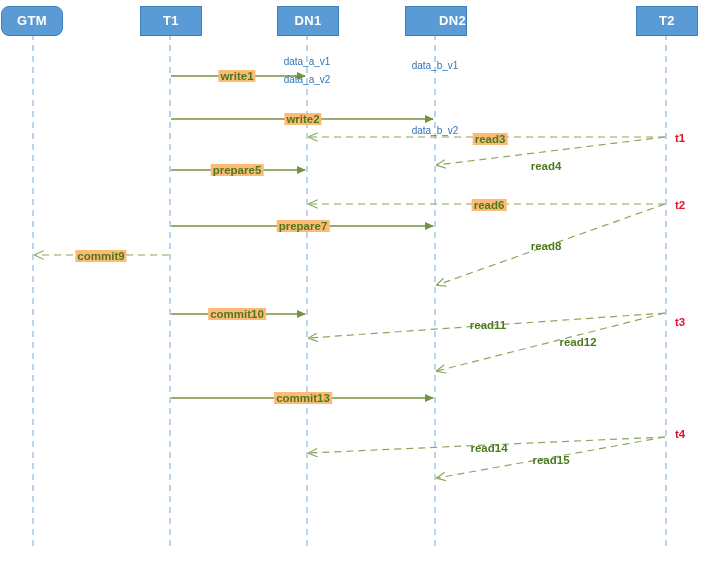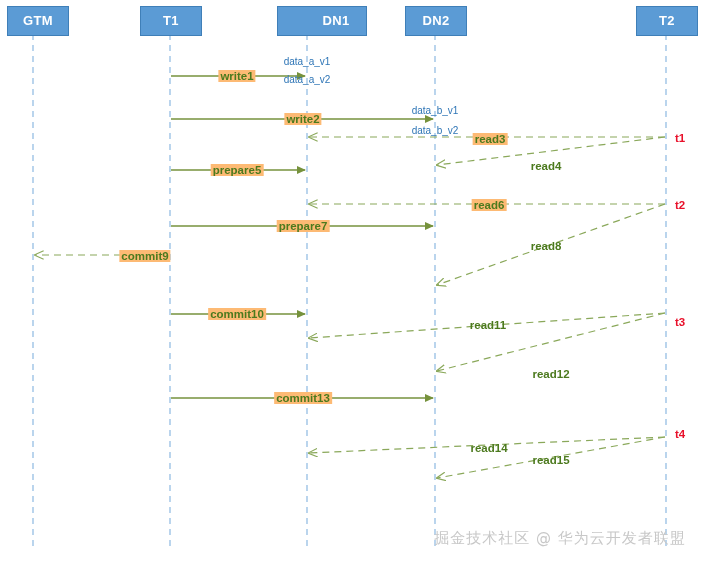--- a/index.html
+++ b/index.html
@@ -110,51 +110,50 @@
         <line x1="171" y1="314" x2="305" y2="314" stroke="#76923c" stroke-width="1.3" marker-end="url(#arrow-solid)"></line>
         <line x1="665" y1="313" x2="309" y2="338" stroke="#8aa85a" stroke-width="1.2" stroke-dasharray="7 5" marker-end="url(#arrow-open)"></line>
         <line x1="665" y1="313" x2="437" y2="371" stroke="#8aa85a" stroke-width="1.2" stroke-dasharray="7 5" marker-end="url(#arrow-open)"></line>
         <line x1="171" y1="398" x2="433" y2="398" stroke="#76923c" stroke-width="1.3" marker-end="url(#arrow-solid)"></line>
         <line x1="665" y1="437" x2="309" y2="453" stroke="#8aa85a" stroke-width="1.2" stroke-dasharray="7 5" marker-end="url(#arrow-open)"></line>
         <line x1="665" y1="437" x2="437" y2="478" stroke="#8aa85a" stroke-width="1.2" stroke-dasharray="7 5" marker-end="url(#arrow-open)"></line>
       </g>
   </svg>
 
   <div id="actor-boxes">
-      <div class="actor-box" style="left: 7px; top: 6px;"><span>GTM</span></div>
+      <div class="actor-box" style="left: 1px; top: 6px; border-radius: 8px;"><span>GTM</span></div>
       <div class="actor-box" style="left: 140px; top: 6px;"><span>T1</span></div>
-      <div class="actor-box" style="left: 277px; top: 6px; padding-left: 28px;"><span>DN1</span></div>
-      <div class="actor-box" style="left: 405px; top: 6px;"><span>DN2</span></div>
+      <div class="actor-box" style="left: 277px; top: 6px;"><span>DN1</span></div>
+      <div class="actor-box" style="left: 405px; top: 6px; text-align: right;"><span>DN2</span></div>
       <div class="actor-box" style="left: 636px; top: 6px;"><span>T2</span></div>
     </div>
   <div id="msg-labels">
       <div class="msg-label" style="left: 237px; top: 76px;">write1</div>
       <div class="msg-label" style="left: 303px; top: 119px;">write2</div>
       <div class="msg-label" style="left: 490px; top: 139px;">read3</div>
       <div class="msg-label slanted" style="left: 546px; top: 166px;">read4</div>
       <div class="msg-label" style="left: 237px; top: 170px;">prepare5</div>
       <div class="msg-label" style="left: 489px; top: 205px;">read6</div>
       <div class="msg-label" style="left: 303px; top: 226px;">prepare7</div>
       <div class="msg-label slanted" style="left: 546px; top: 246px;">read8</div>
-      <div class="msg-label" style="left: 101px; top: 256px; margin-left: 44px;">commit9</div>
+      <div class="msg-label" style="left: 101px; top: 256px;">commit9</div>
       <div class="msg-label" style="left: 237px; top: 314px;">commit10</div>
       <div class="msg-label slanted" style="left: 488px; top: 325px;">read11</div>
-      <div class="msg-label slanted" style="left: 551px; top: 342px; margin-top: 32px;">read12</div>
+      <div class="msg-label slanted" style="left: 578px; top: 342px;">read12</div>
       <div class="msg-label" style="left: 303px; top: 398px;">commit13</div>
       <div class="msg-label slanted" style="left: 489px; top: 448px;">read14</div>
       <div class="msg-label slanted" style="left: 551px; top: 460px;">read15</div>
     </div>
   <div id="data-labels">
       <div class="data-label" style="left: 307px; top: 62px;">data_a_v1</div>
       <div class="data-label" style="left: 307px; top: 80px;">data_a_v2</div>
-      <div class="data-label" style="left: 435px; top: 66px; margin-top: 45px;">data_b_v1</div>
+      <div class="data-label" style="left: 435px; top: 66px;">data_b_v1</div>
       <div class="data-label" style="left: 435px; top: 131px;">data_b_v2</div>
     </div>
   <div id="time-labels">
       <div class="time-label" style="left: 675px; top: 138px;">t1</div>
       <div class="time-label" style="left: 675px; top: 205px;">t2</div>
       <div class="time-label" style="left: 675px; top: 314px; margin-top: 8px;">t3</div>
       <div class="time-label" style="left: 675px; top: 434px;">t4</div>
     </div>
 
-  <div id="watermark" style="left: 560px; top: 538px;">掘金技术社区 @ 华为云开发者联盟</div>
 
 </div>
 
 </body></html>

